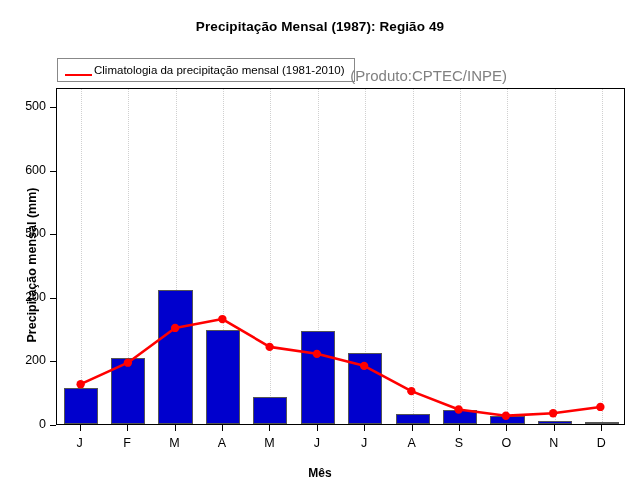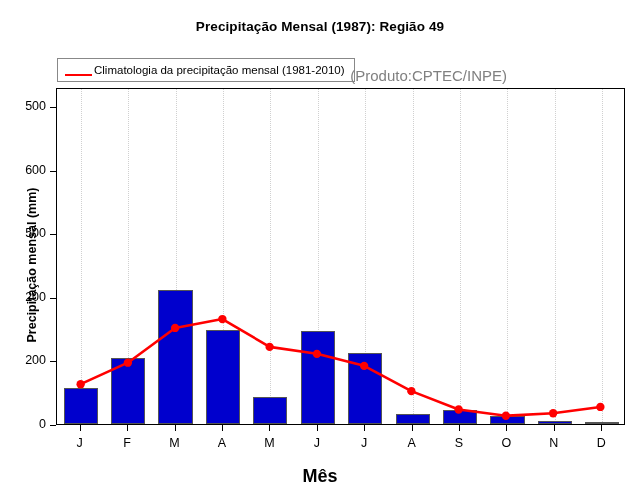--- a/index.html
+++ b/index.html
@@ -37,21 +37,21 @@
     font-weight: bold;
     color: #000000;
     transform: rotate(-90deg);
     transform-origin: center center;
   }
   .xlabel {
     position: absolute;
     left: 0; top: 466px;
     width: 640px;
     text-align: center;
-    font-size: 18px;
+    font-size: 12px;
     font-weight: bold;
     color: #000000;
   }
   .plot {
     position: absolute;
     left: 56px; top: 88px;
     width: 569px; height: 337px;
     border: 1px solid #000000;
     box-sizing: border-box;
     background: #ffffff;

